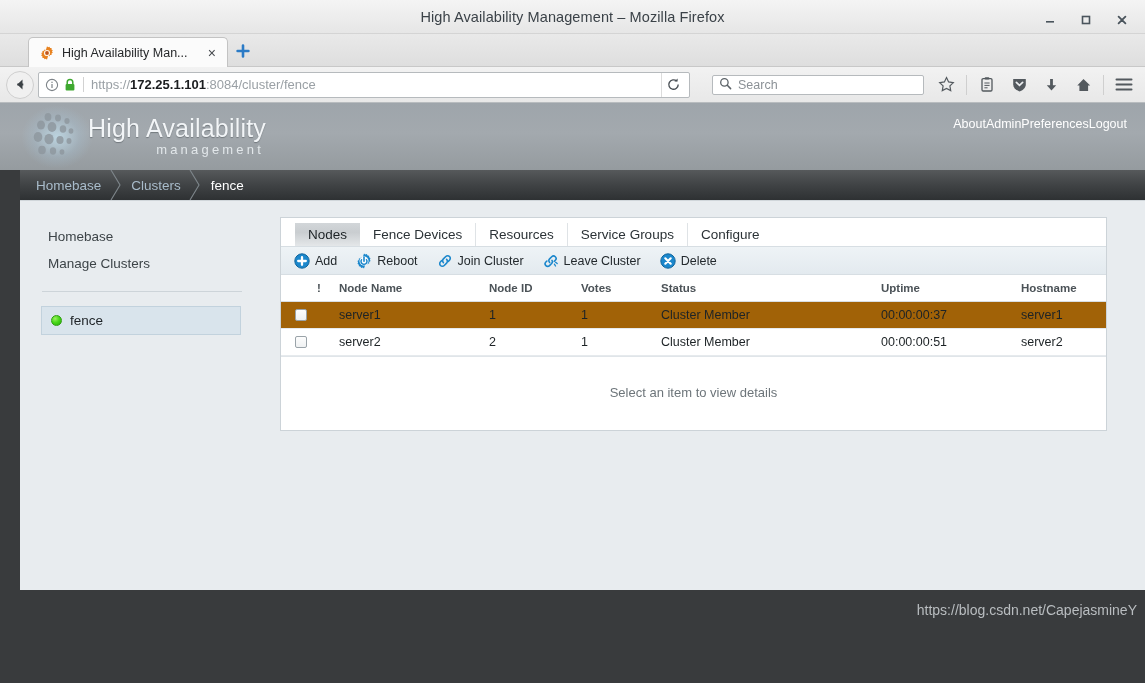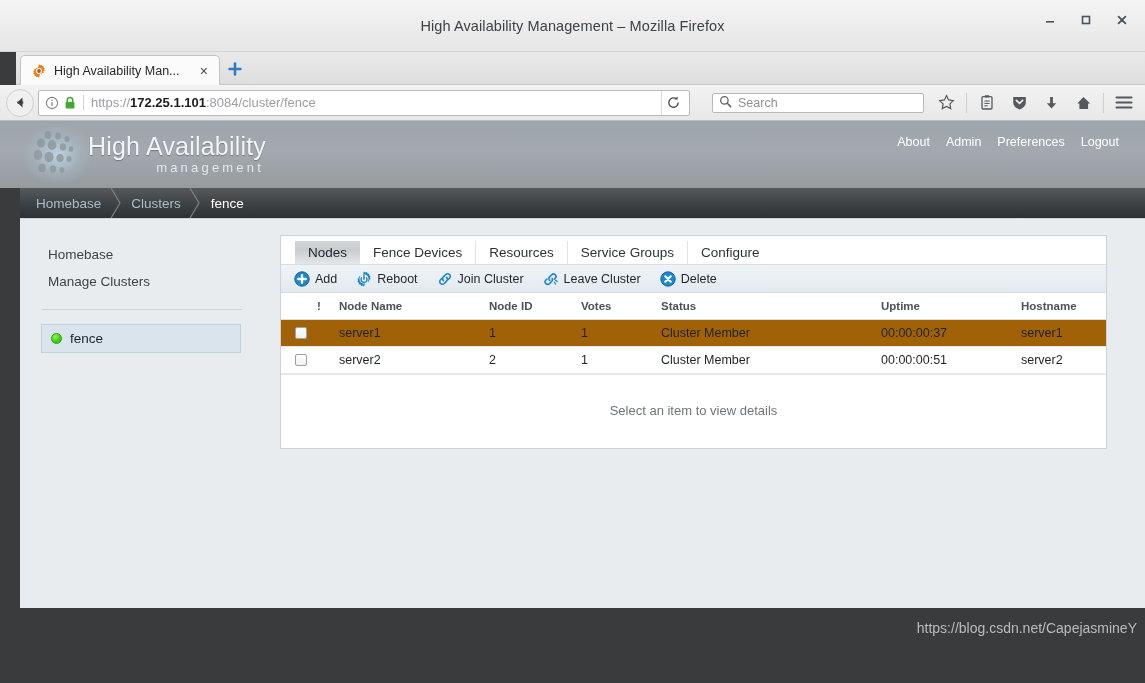--- a/index.html
+++ b/index.html
@@ -5,21 +5,21 @@
   * { box-sizing: border-box; margin: 0; padding: 0; }
   html, body {
     width: 1145px; height: 683px;
     font-family: "Liberation Sans", sans-serif;
     background: #393b3d;
     overflow: hidden;
   }
 
   
   .titlebar {
-    height: 52px;
+    height: 34px;
     background: linear-gradient(to bottom, #f4f4f4 0%, #e6e6e6 100%);
     border-bottom: 1px solid #d4d4d4;
     position: relative;
     display: flex; align-items: center; justify-content: center;
   }
   .title-text {
     font-size: 14.5px; color: #3b4248; letter-spacing: .1px;
   }
   .win-controls {
     position: absolute; right: 8px; top: 0; height: 40px;
@@ -29,23 +29,22 @@
     width: 30px; height: 30px; display: flex;
     align-items: center; justify-content: center;
     color: #4a545c;
   }
   .win-btn svg { display: block; }
 
   .tabstrip {
     height: 33px;
     background: linear-gradient(to bottom, #e9e9e9 0%, #dedede 100%);
     display: flex; align-items: flex-end;
-    padding-left: 4px;
+    padding-left: 28px;
     border-bottom: 1px solid #c8c8c8;
-    margin-left: 16px;
   }
   .tab {
     height: 30px;
     background: #fbfbfb;
     border: 1px solid #c3c3c3;
     border-bottom: none;
     border-radius: 5px 5px 0 0;
     display: flex; align-items: center;
     padding: 0 8px 0 10px;
     gap: 7px; min-width: 200px;
@@ -134,22 +133,22 @@
   .logo-text { line-height: 1; position: relative; }
   .logo-title {
     font-size: 25px; color: #f2f5f7; letter-spacing: .2px;
     text-shadow: 0 1px 1px rgba(60,66,70,.45);
   }
   .logo-sub {
     font-size: 13px; color: #e2e7ea; letter-spacing: 3.2px;
     text-align: right; margin-top: 2px; padding-right: 2px;
   }
   .ha-nav {
-    position: absolute; right: 26px; top: 14px;
-    display: flex; gap: 16px;
+    position: absolute; right: 18px; top: 14px;
+    display: flex; 
   }
   .ha-nav a {
     font-size: 12.5px; color: #ffffff; text-decoration: none;
   }
 
   .crumbbar {
     height: 30px; margin-left: 20px;
     background: linear-gradient(to bottom, #56595b 0%, #3e4143 55%, #2e3133 100%);
     display: flex; align-items: center;
     padding-left: 14px;

